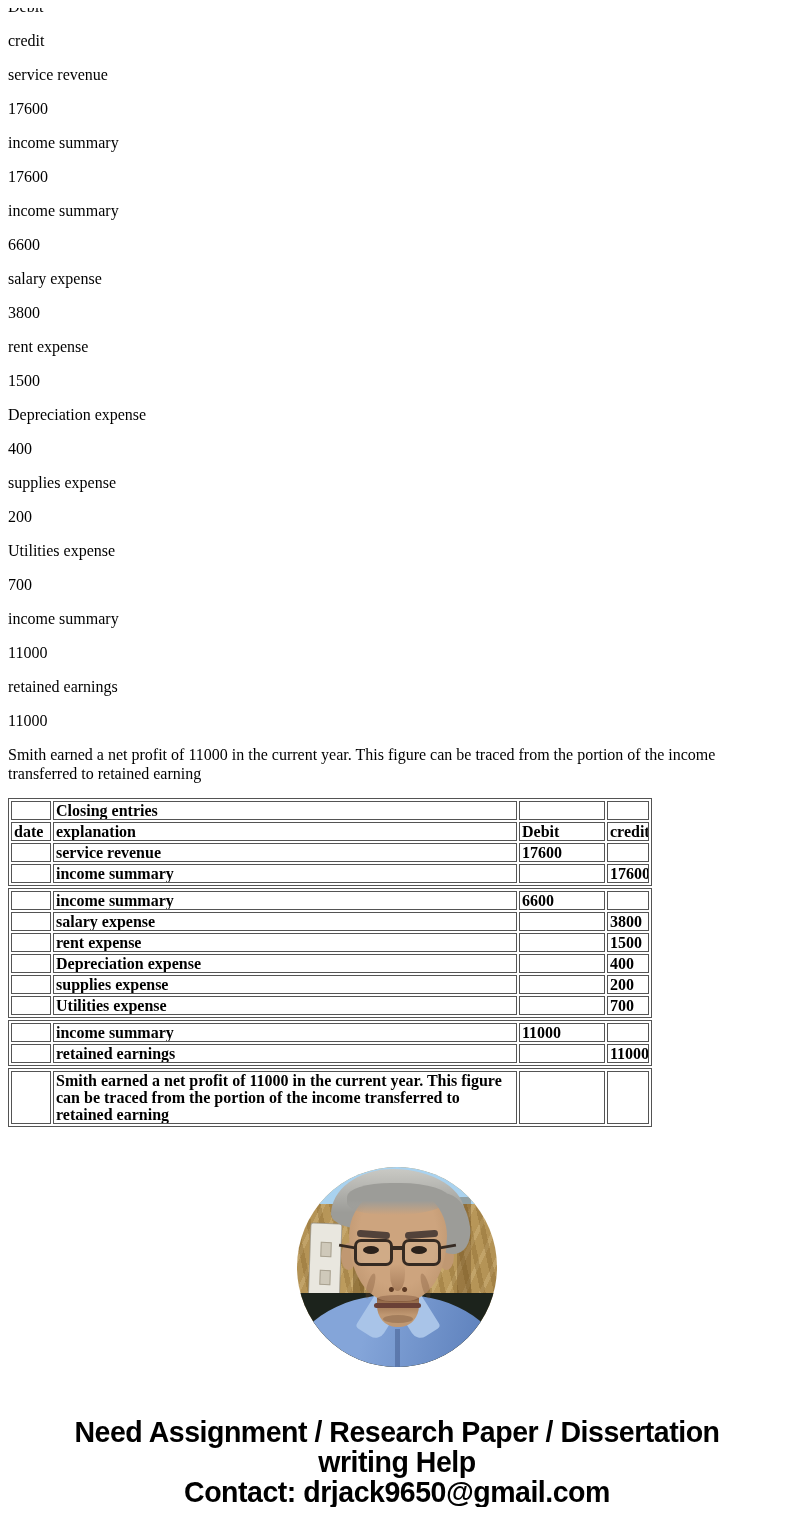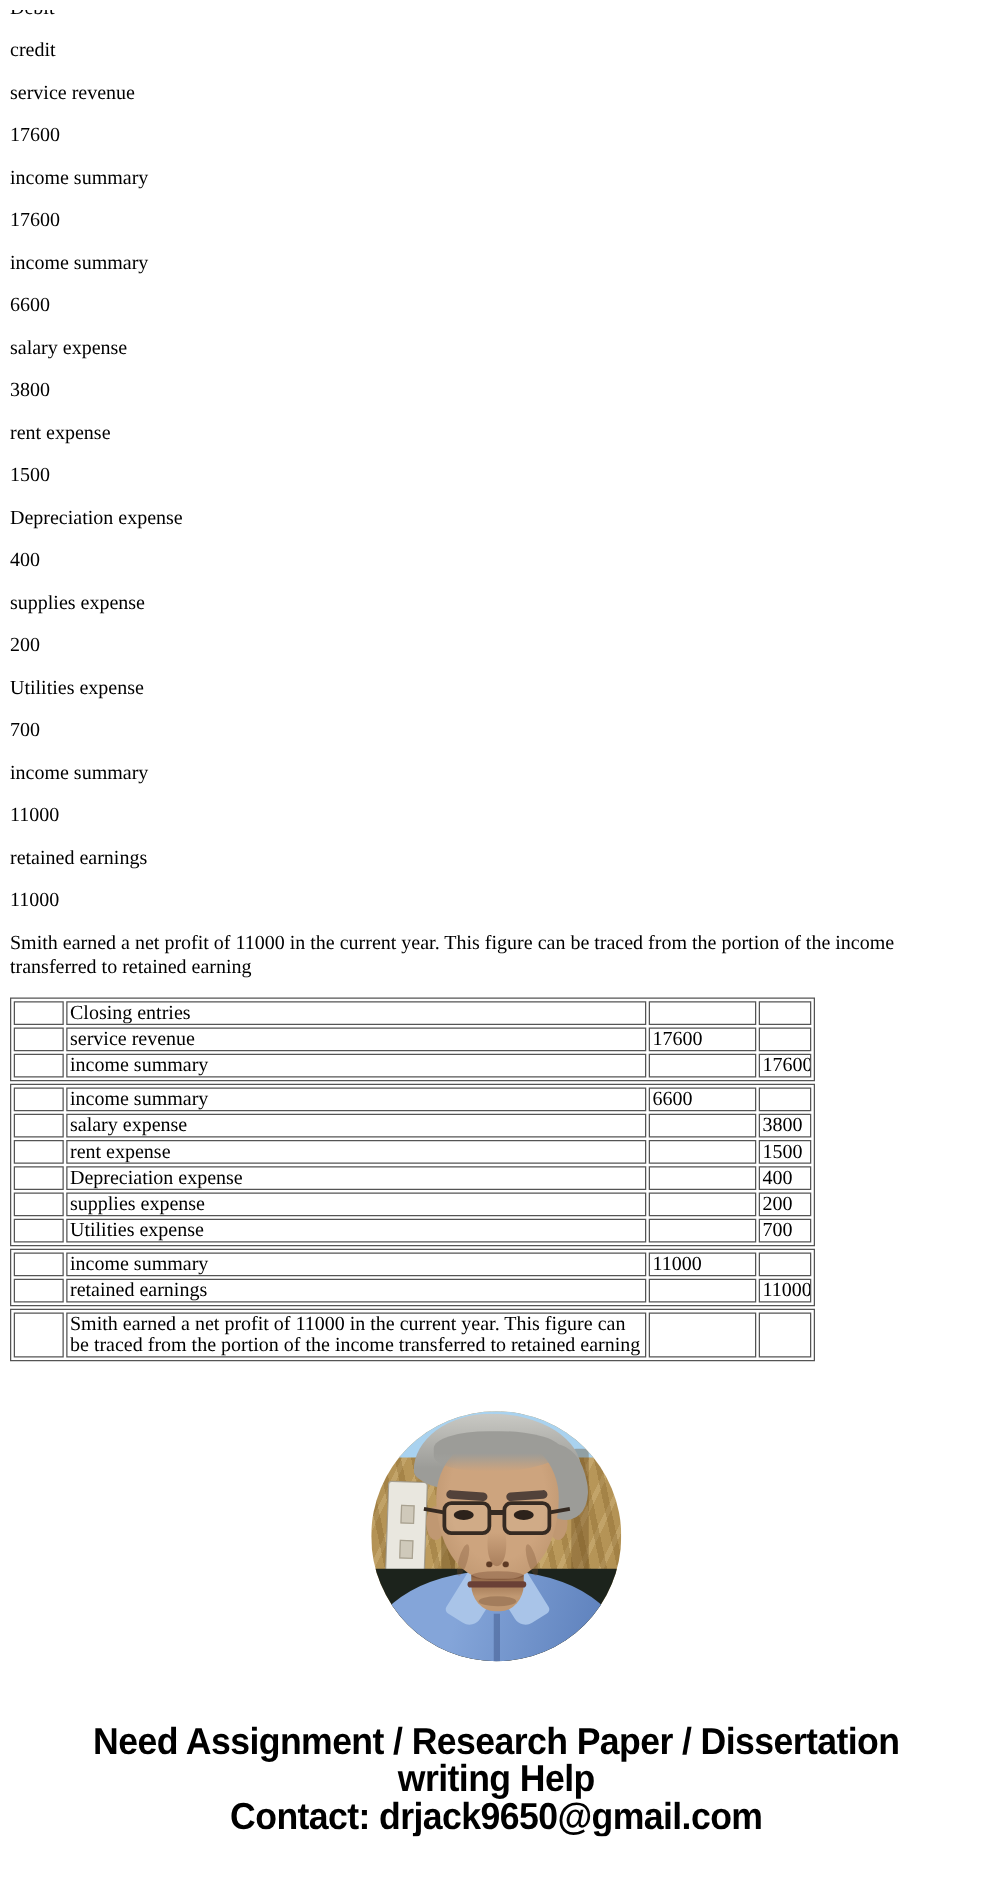--- a/index.html
+++ b/index.html
@@ -15,21 +15,21 @@
     margin:8px; color:var(--text);
     font-family:"Liberation Serif","DejaVu Serif",serif; font-size:16px;
   }
   .content{margin-top:-26px; width:778px;}
   p.line{margin:15px 0; line-height:19px;}
   p.note{margin:15px 0; line-height:19px; max-width:718px;}
 
   table.grid{
     border-collapse:separate; border-spacing:2px;
     border:1px solid var(--table_border);
-    table-layout:fixed; width:578px; margin:0 0 2px 0;
+    table-layout:fixed; width:578px; margin:0 0 2px 0;font-weight:bold;
   }
   table.grid td{
     border:1px solid var(--table_border);
     padding:0 2px; line-height:17px; vertical-align:middle; overflow:hidden;
   }
   .c-date{width:40px;} .c-expl{width:464px;} .c-debit{width:86px;} .c-credit{width:42px;}
 
   
   .photo{
     position:relative; width:200px; height:200px; margin:40px auto 0;
@@ -143,20 +143,26 @@
         <col class="c-credit">
       </colgroup>
     <tbody>
         <tr>
       <td></td>
       <td>Closing entries</td>
       <td></td>
       <td></td>
     </tr>
     <tr>
+      <td>date</td>
+      <td>explanation</td>
+      <td>Debit</td>
+      <td>credit</td>
+    </tr>
+    <tr>
       <td></td>
       <td>service revenue</td>
       <td>17600</td>
       <td></td>
     </tr>
     <tr>
       <td></td>
       <td>income summary</td>
       <td></td>
       <td>17600</td>

